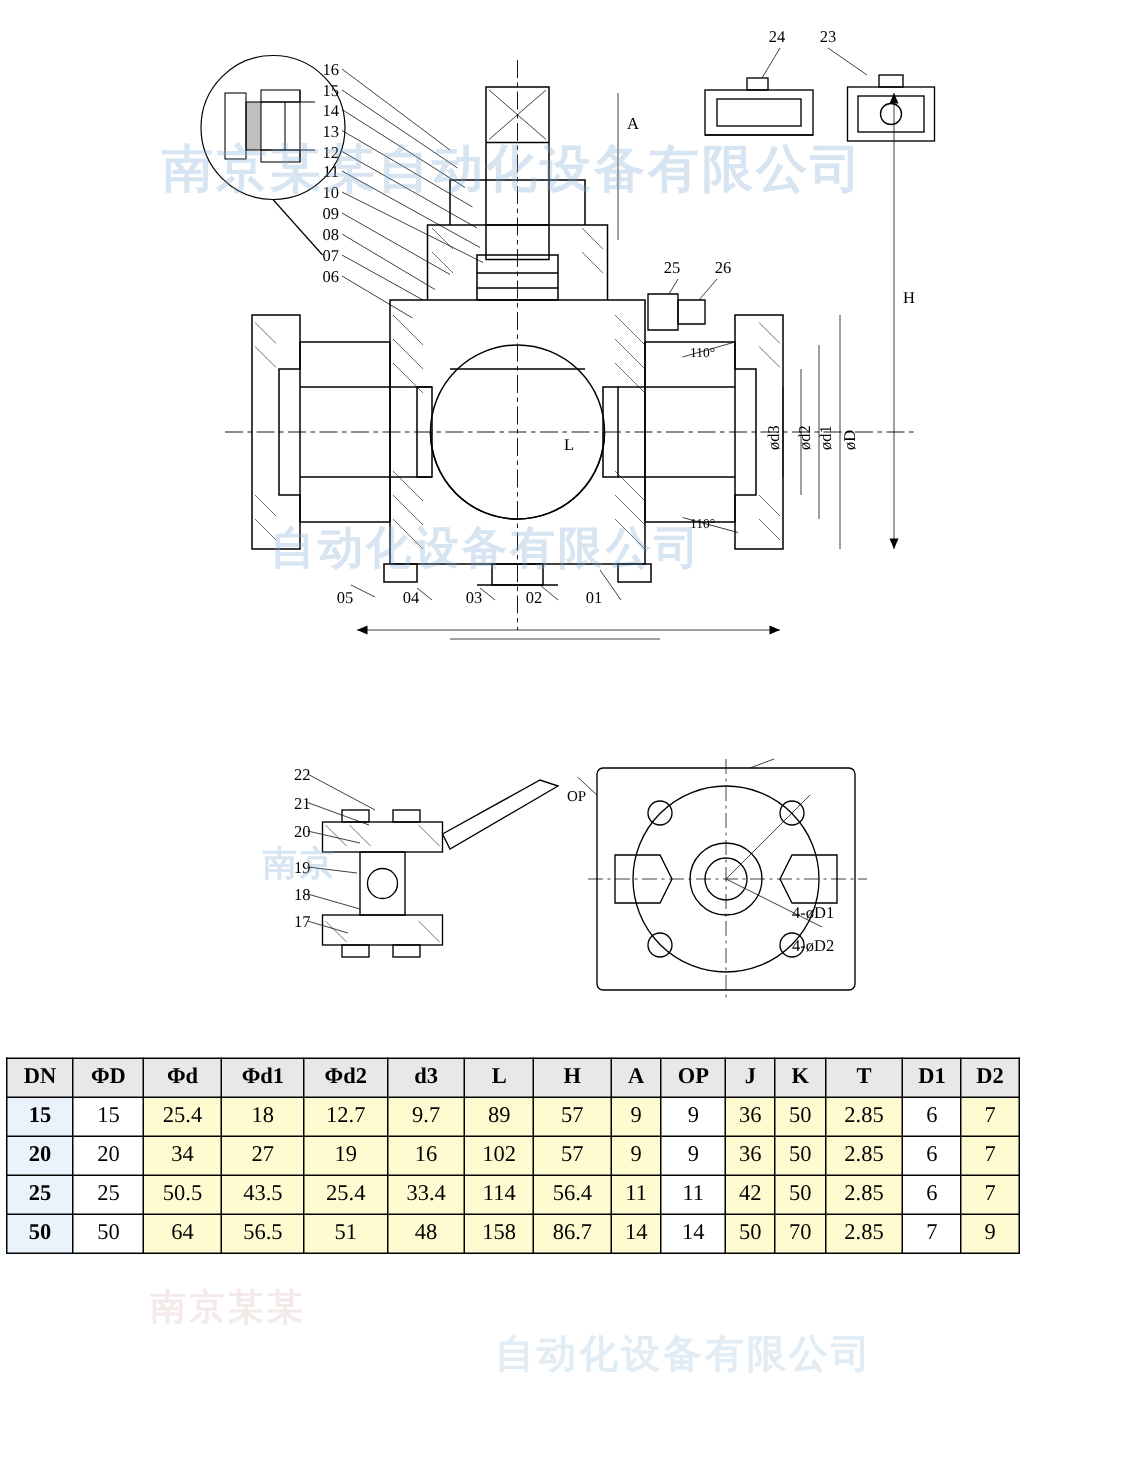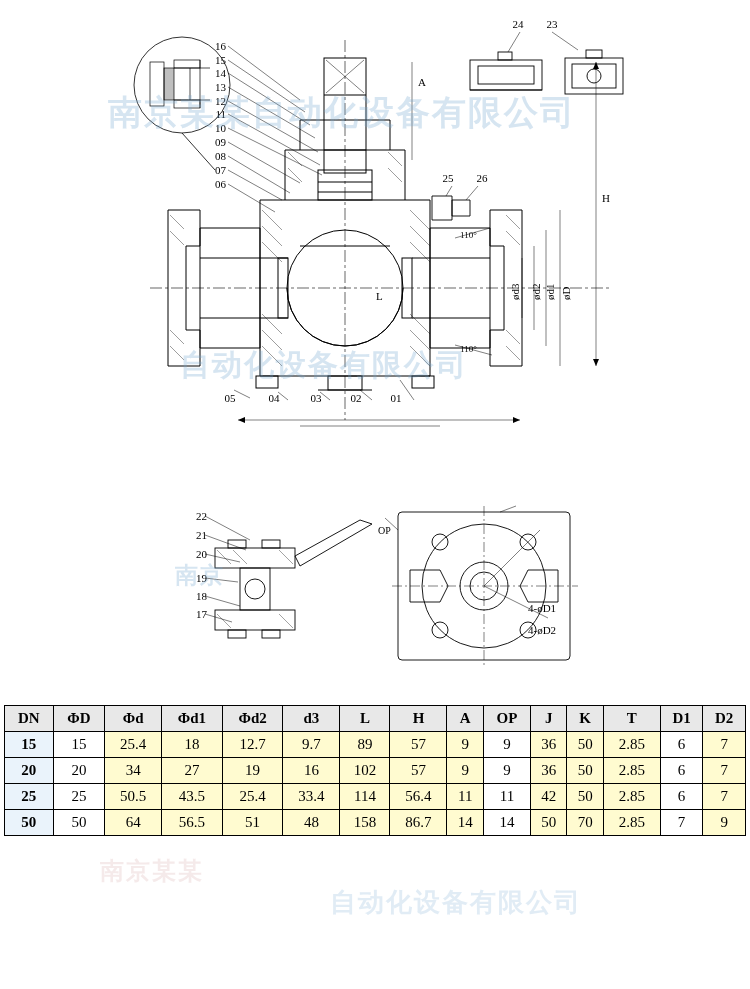--- a/index.html
+++ b/index.html
@@ -24,21 +24,21 @@
   }
   .wm1{left:108px;top:90px;font-size:34px;}
   .wm2{left:180px;top:345px;font-size:30px;}
   .wm3{left:175px;top:560px;font-size:23px;}
   .wm4{left:330px;top:885px;font-size:26px;color:rgba(120,170,210,0.22);}
   .wm5{left:100px;top:855px;font-size:24px;color:rgba(200,140,140,0.18);}
 
   
   .spec-table{
     position:absolute;left:4px;top:705px;
-    width:742px;
+    width:676px;
     border-collapse:collapse;
     font-family:"Liberation Serif", serif;
     font-size:15px;
   }
   .spec-table th, .spec-table td{
     border:1px solid #000;
     text-align:center;
     height:25px;
     padding:0 2px;
     background:#ffffff;

